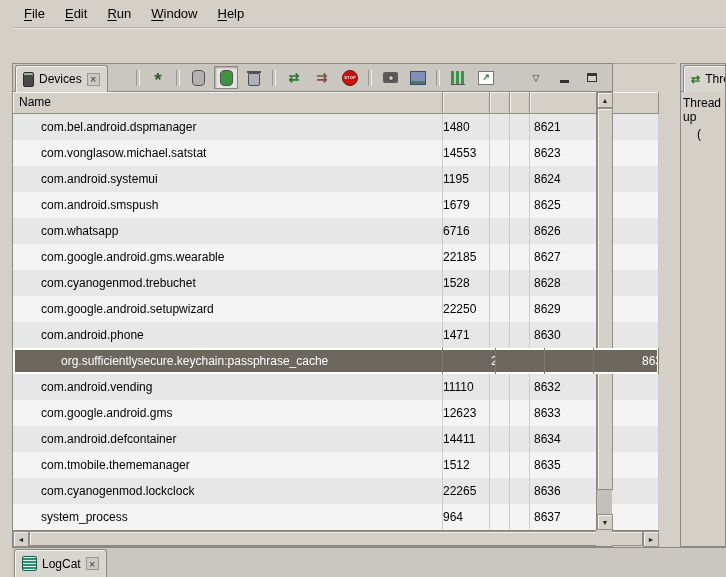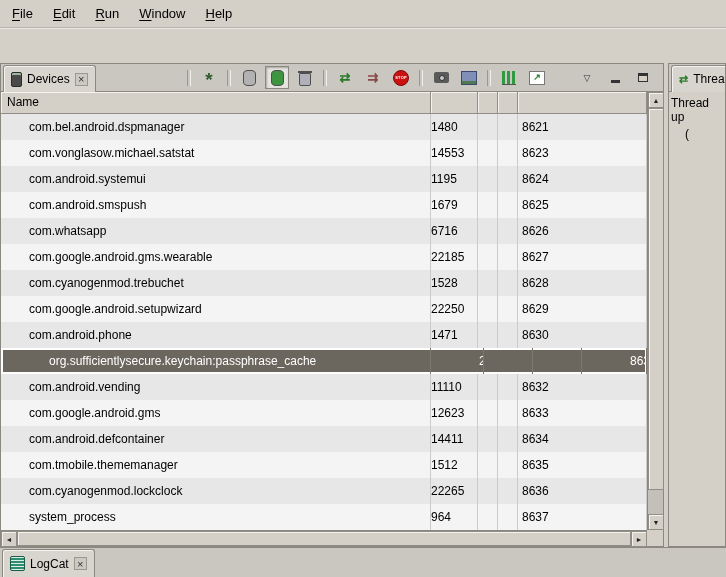--- a/index.html
+++ b/index.html
@@ -3,21 +3,21 @@
 <meta charset="utf-8">
 <style>
   html,body{margin:0;padding:0;}
   body{
     width:726px;height:577px;overflow:hidden;
     font-family:"Liberation Sans", sans-serif;
     background:#d4d0c8;color:#000;
     position:relative;font-size:12px;
     -webkit-font-smoothing:antialiased;
   }
-  .window{position:absolute;inset:0;}
+  .window{position:absolute;inset:0;margin-left:12px;}
 
   
   .menubar{
     height:27px;display:flex;align-items:center;padding-left:2px;
     background:#d4d0c8;border-bottom:1px solid #b8b5ae;
   }
   .menu-item{
     padding:4px 10px;cursor:default;white-space:nowrap;font-size:13px;
   }
   .menu-item u{text-underline-offset:2px;}
@@ -26,21 +26,21 @@
   .main-toolbar{
     height:35px;background:#d4d0c8;
     border-bottom:1px solid #a5a299;
     box-shadow:inset 0 1px 0 #e9e7e2;
   }
 
   
   .workspace{position:absolute;top:63px;left:0;right:0;height:484px;}
 
   .devices-panel{
-    position:absolute;left:0;top:0;width:664px;height:484px;
+    position:absolute;left:0;top:0;width:601px;height:484px;
     background:#d4d0c8;border:1px solid #8a887f;box-sizing:border-box;
   }
   .sash{position:absolute;left:664px;top:0;width:4px;height:484px;background:#d4d0c8;}
   .threads-panel{
     position:absolute;left:668px;top:0;right:0;height:484px;
     background:#d4d0c8;border:1px solid #8a887f;box-sizing:border-box;overflow:hidden;
   }
 
   
   .view-tabbar{

